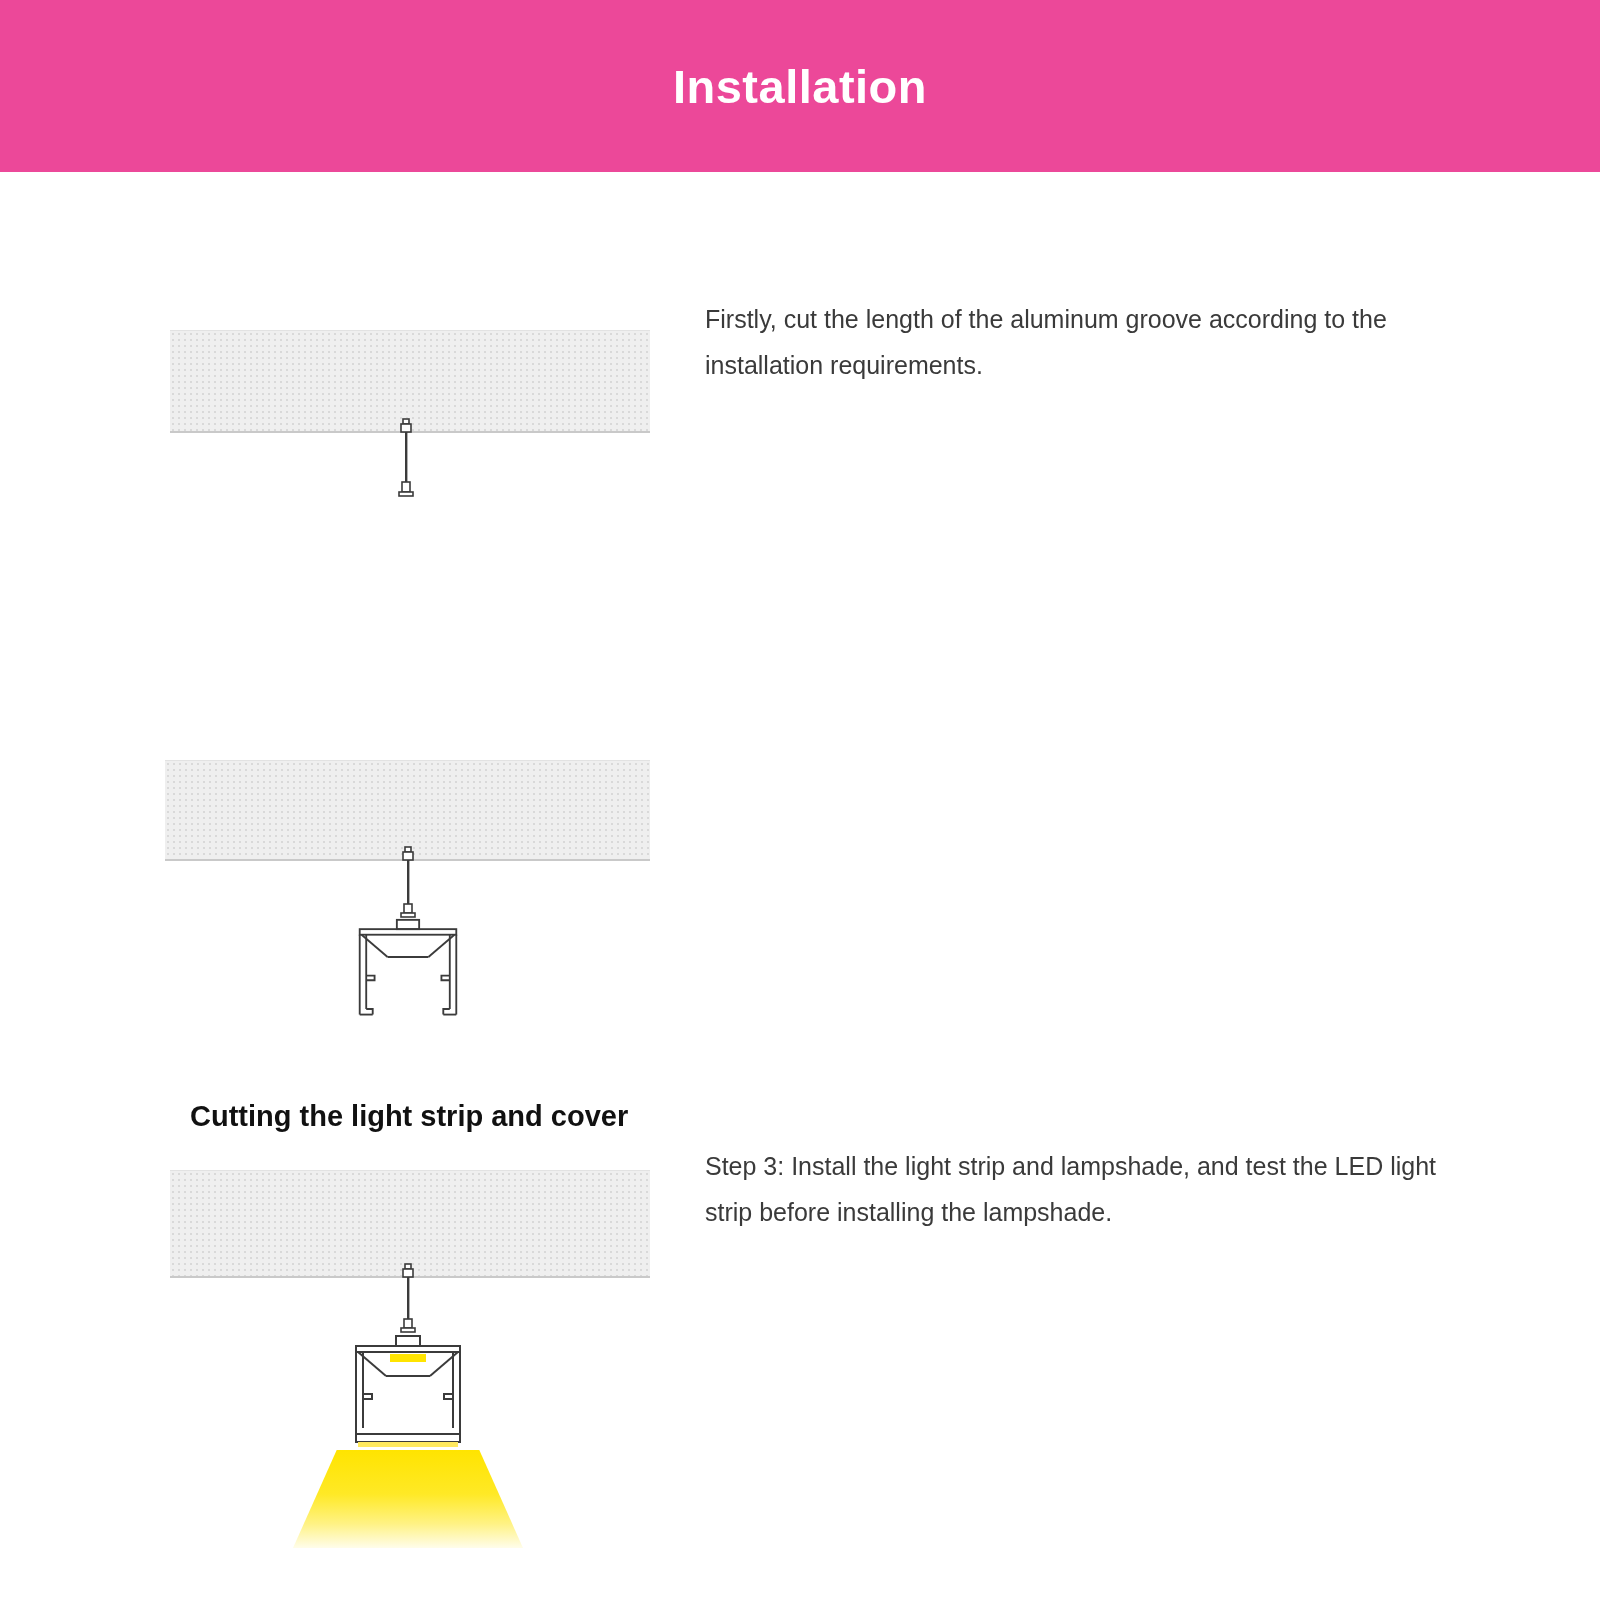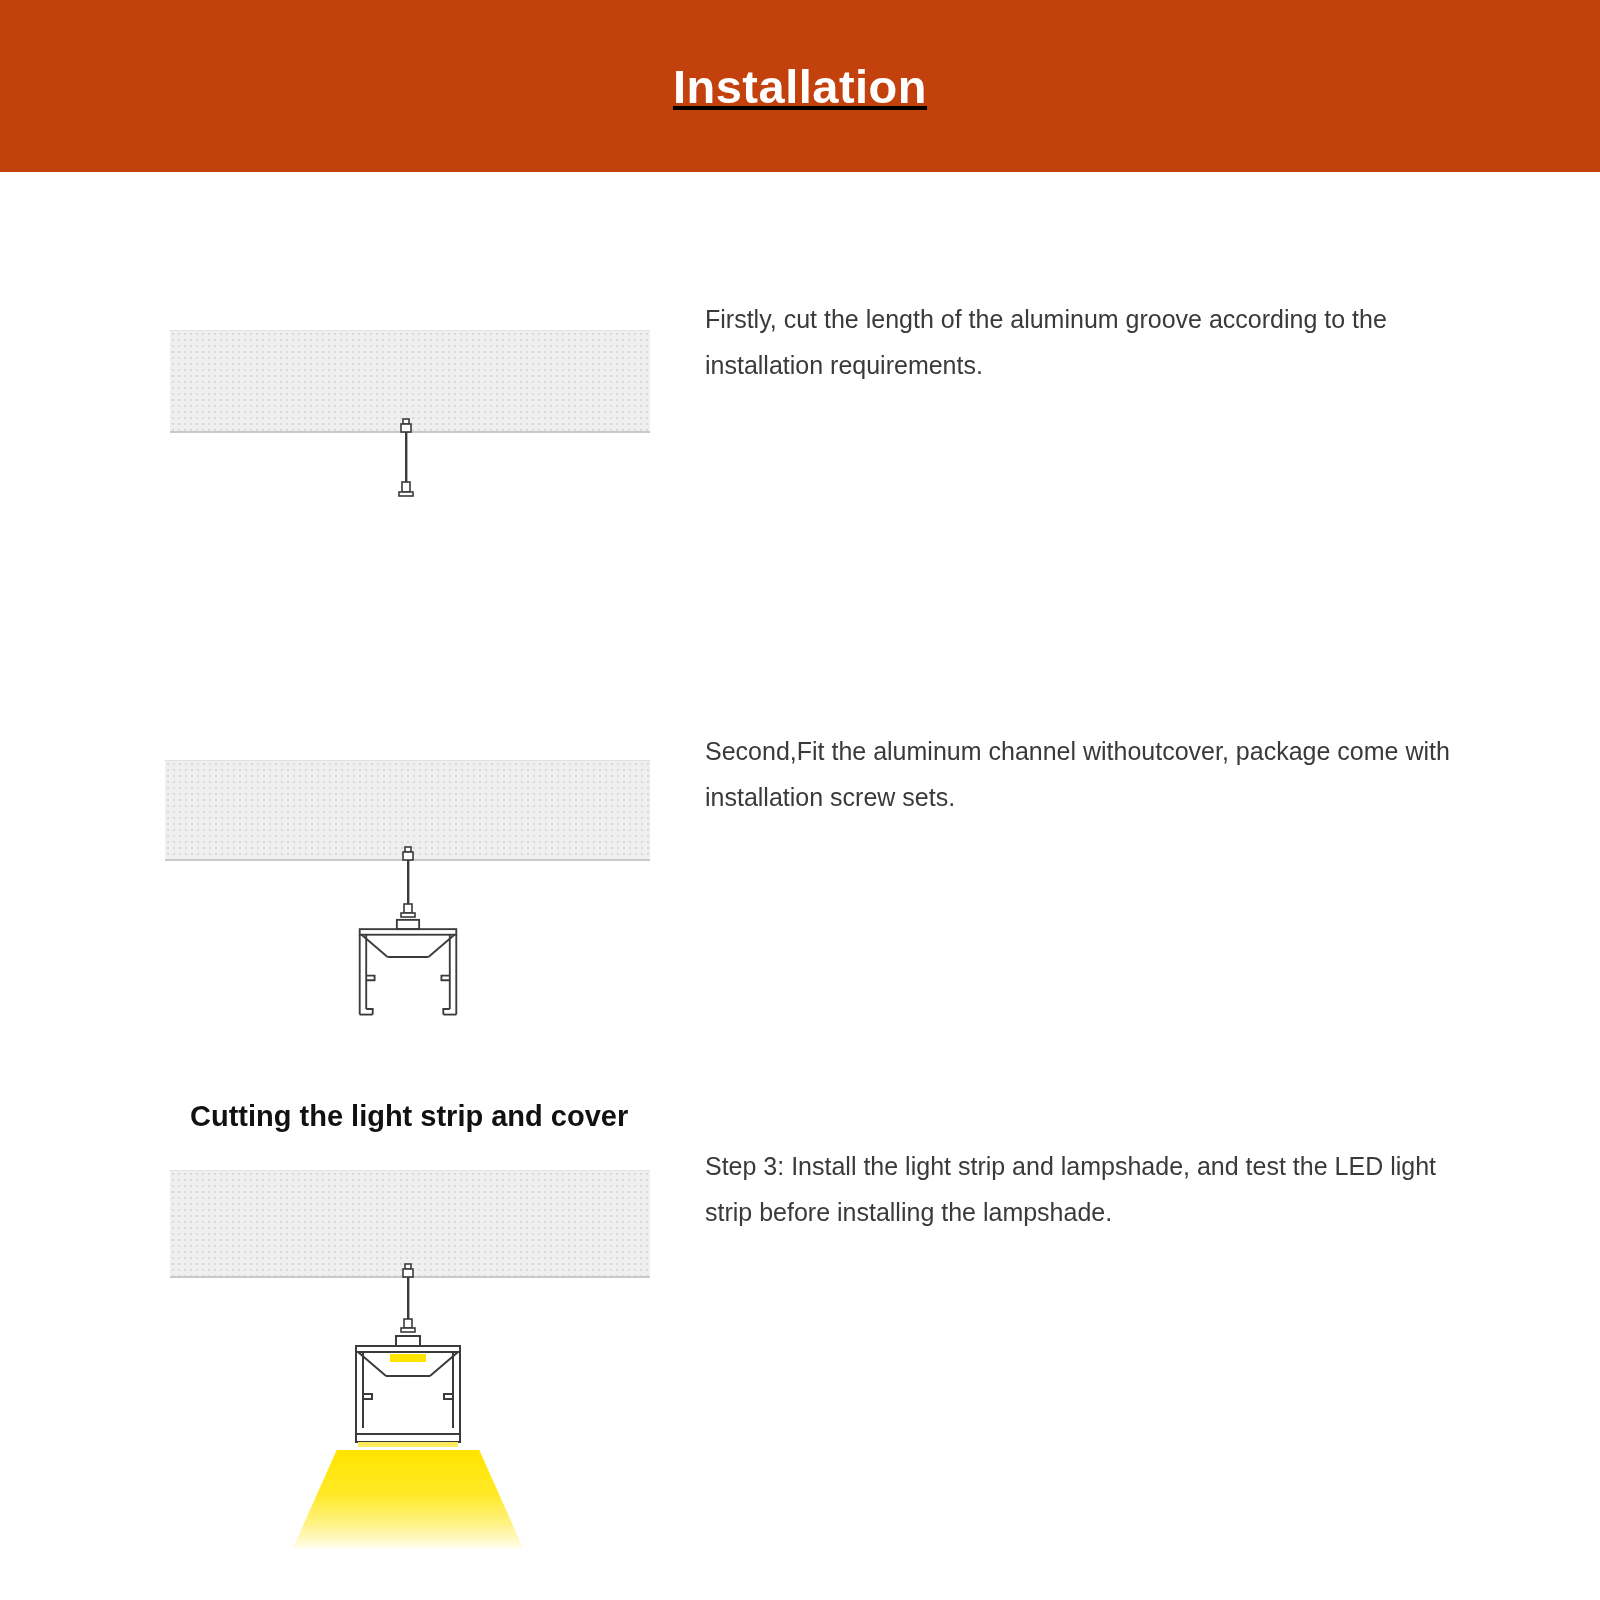--- a/index.html
+++ b/index.html
@@ -5,22 +5,22 @@
   html,body{margin:0;padding:0;background:#ffffff;}
   .page{
     position:relative;
     width:1600px;height:1600px;
     background:#ffffff;
     font-family:"Liberation Sans", sans-serif;
     overflow:hidden;
   }
   .header{
     position:absolute;left:0;top:0;width:1600px;height:172px;
-    background:#c2410c;
-    display:flex;align-items:center;justify-content:center;text-decoration:underline;
+    background:#ec4899;
+    display:flex;align-items:center;justify-content:center;
   }
   .header-title{
     color:#ffffff;font-size:47px;font-weight:bold;letter-spacing:0.5px;
   }
   .section-heading{
     position:absolute;
     color:#111111;font-size:29px;font-weight:bold;line-height:36px;
   }
   .section-heading span{display:block;}
   .body-text{
@@ -104,21 +104,20 @@
       <path d="M15 62 h9 v5 h-9"></path>
       <path d="M105 62 h-9 v5 h9"></path>
 
       <path d="M8 104 H22"></path>
       <path d="M15 98 H22 V104"></path>
       <path d="M112 104 H98"></path>
       <path d="M105 98 H98 V104"></path>
     </g>
   </svg>
 
-  <div class="body-text" style="left:705px;top:728px;">Second,Fit the aluminum channel withoutcover, package come with installation screw sets.</div>
 
   <div class="section-heading" style="left:190px;top:1098px;">
     <span>Cutting the light strip and cover</span>
     <span></span>
   </div>
 
   <div class="ceiling" style="left:170px;top:1170px;width:480px;height:105px;"></div>
 
   <svg class="hanger" style="left:395px;top:1263px;" width="26" height="76" viewBox="0 0 26 76">
     <g fill="#ffffff" stroke="#3b3b3b" stroke-width="1.6">

